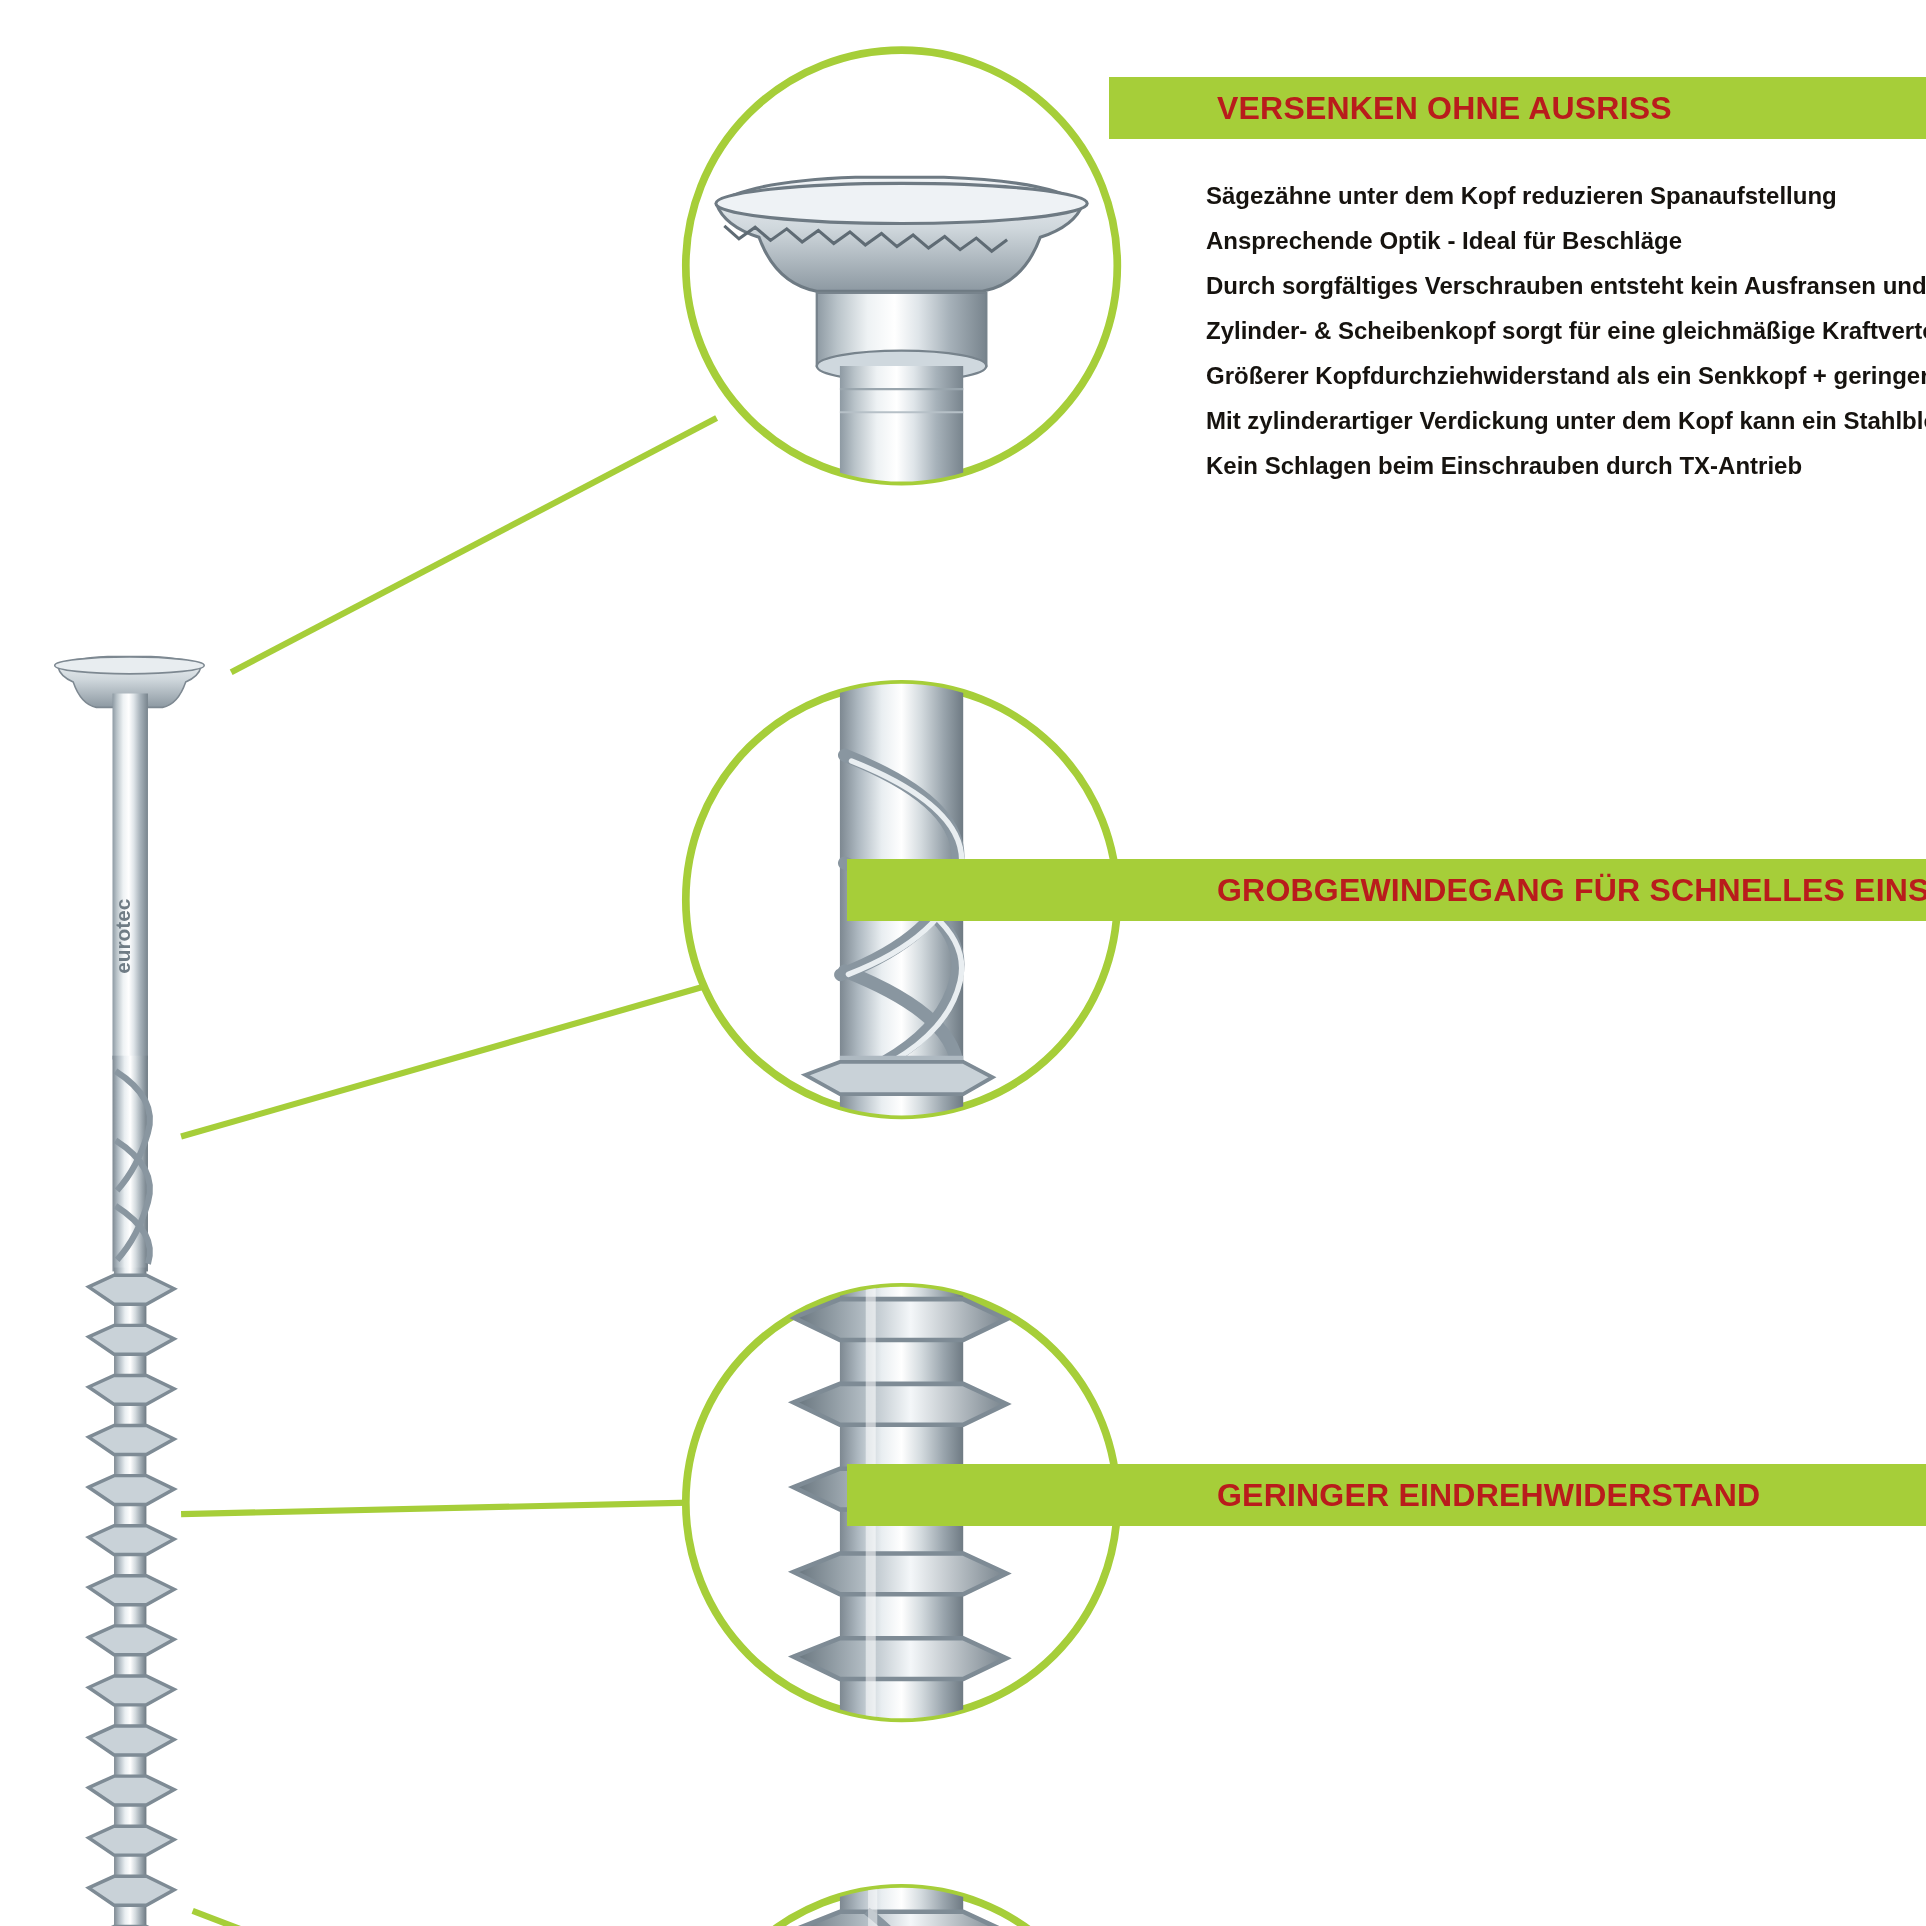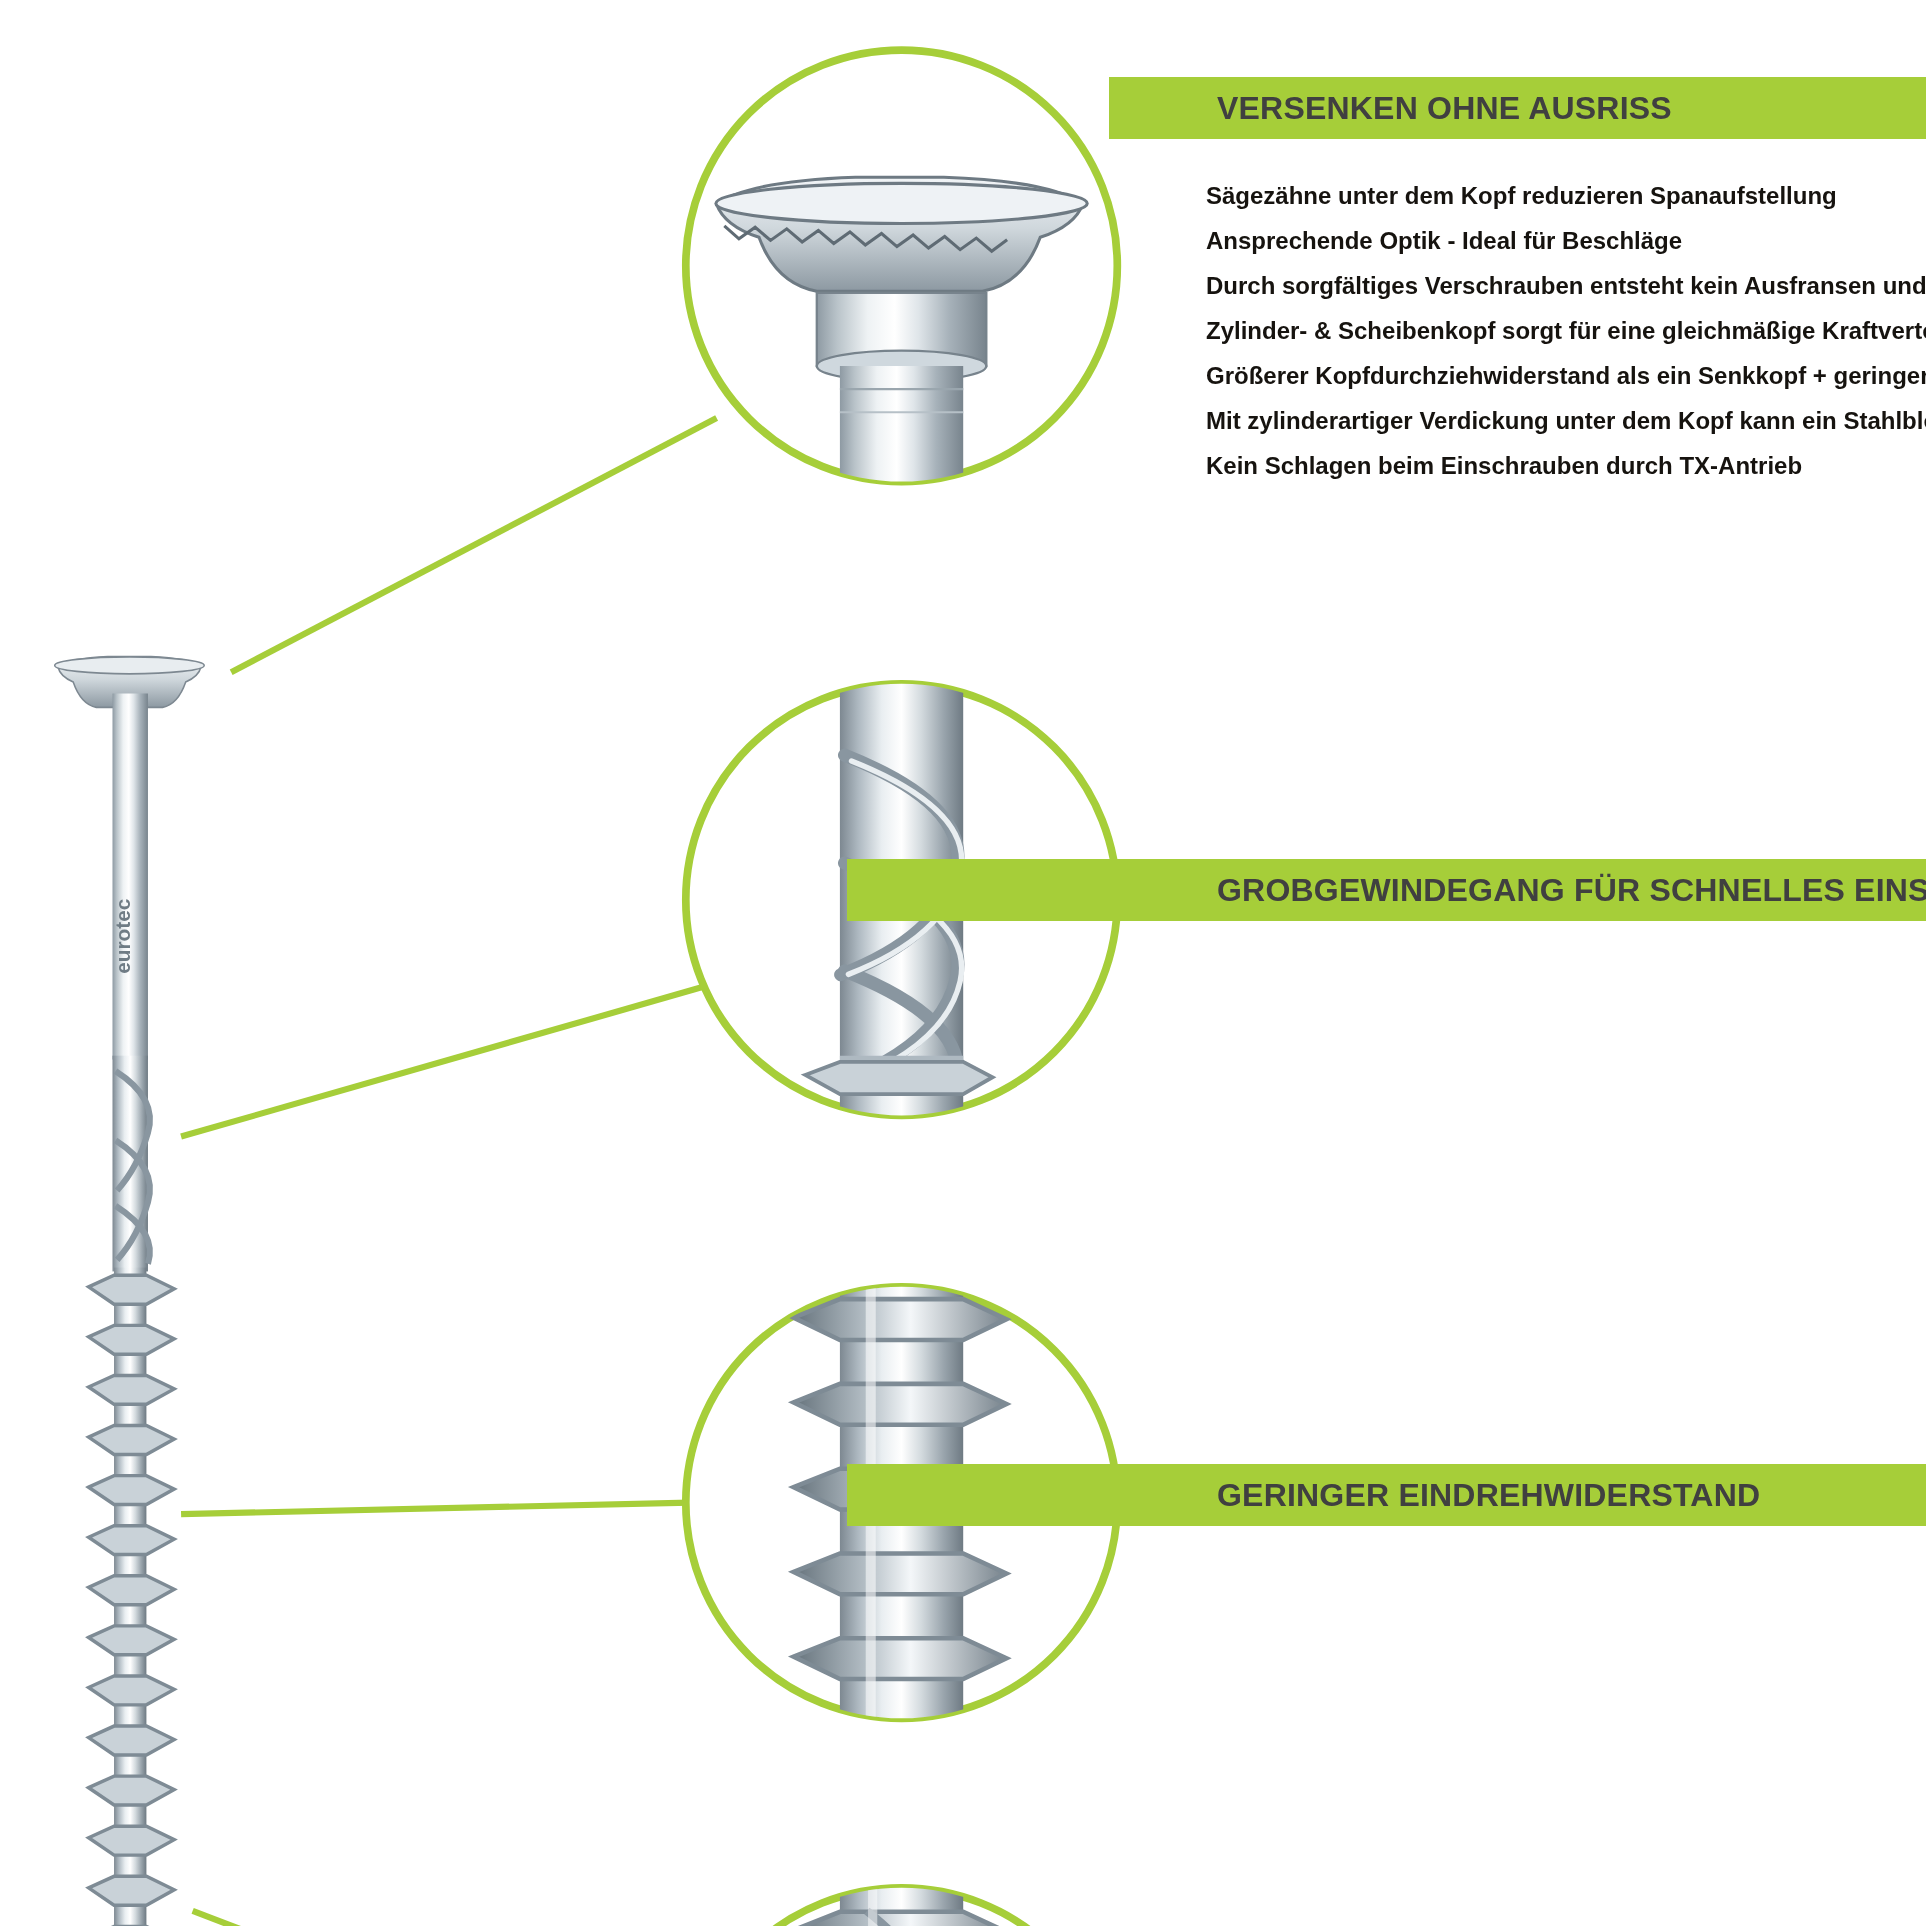--- a/index.html
+++ b/index.html
@@ -33,21 +33,21 @@
 
   
   .bar {
     position: absolute;
     background: #a6ce39;
     display: flex;
     align-items: center;
     box-sizing: border-box;
   }
   .bar-title {
-    color: #404040;
+    color: #b91c1c;
     font-weight: bold;
     letter-spacing: 0.2px;
     white-space: nowrap;
     font-family: "Liberation Sans", sans-serif;
   }
 
   
   .body-block {
     position: absolute;
     box-sizing: border-box;

